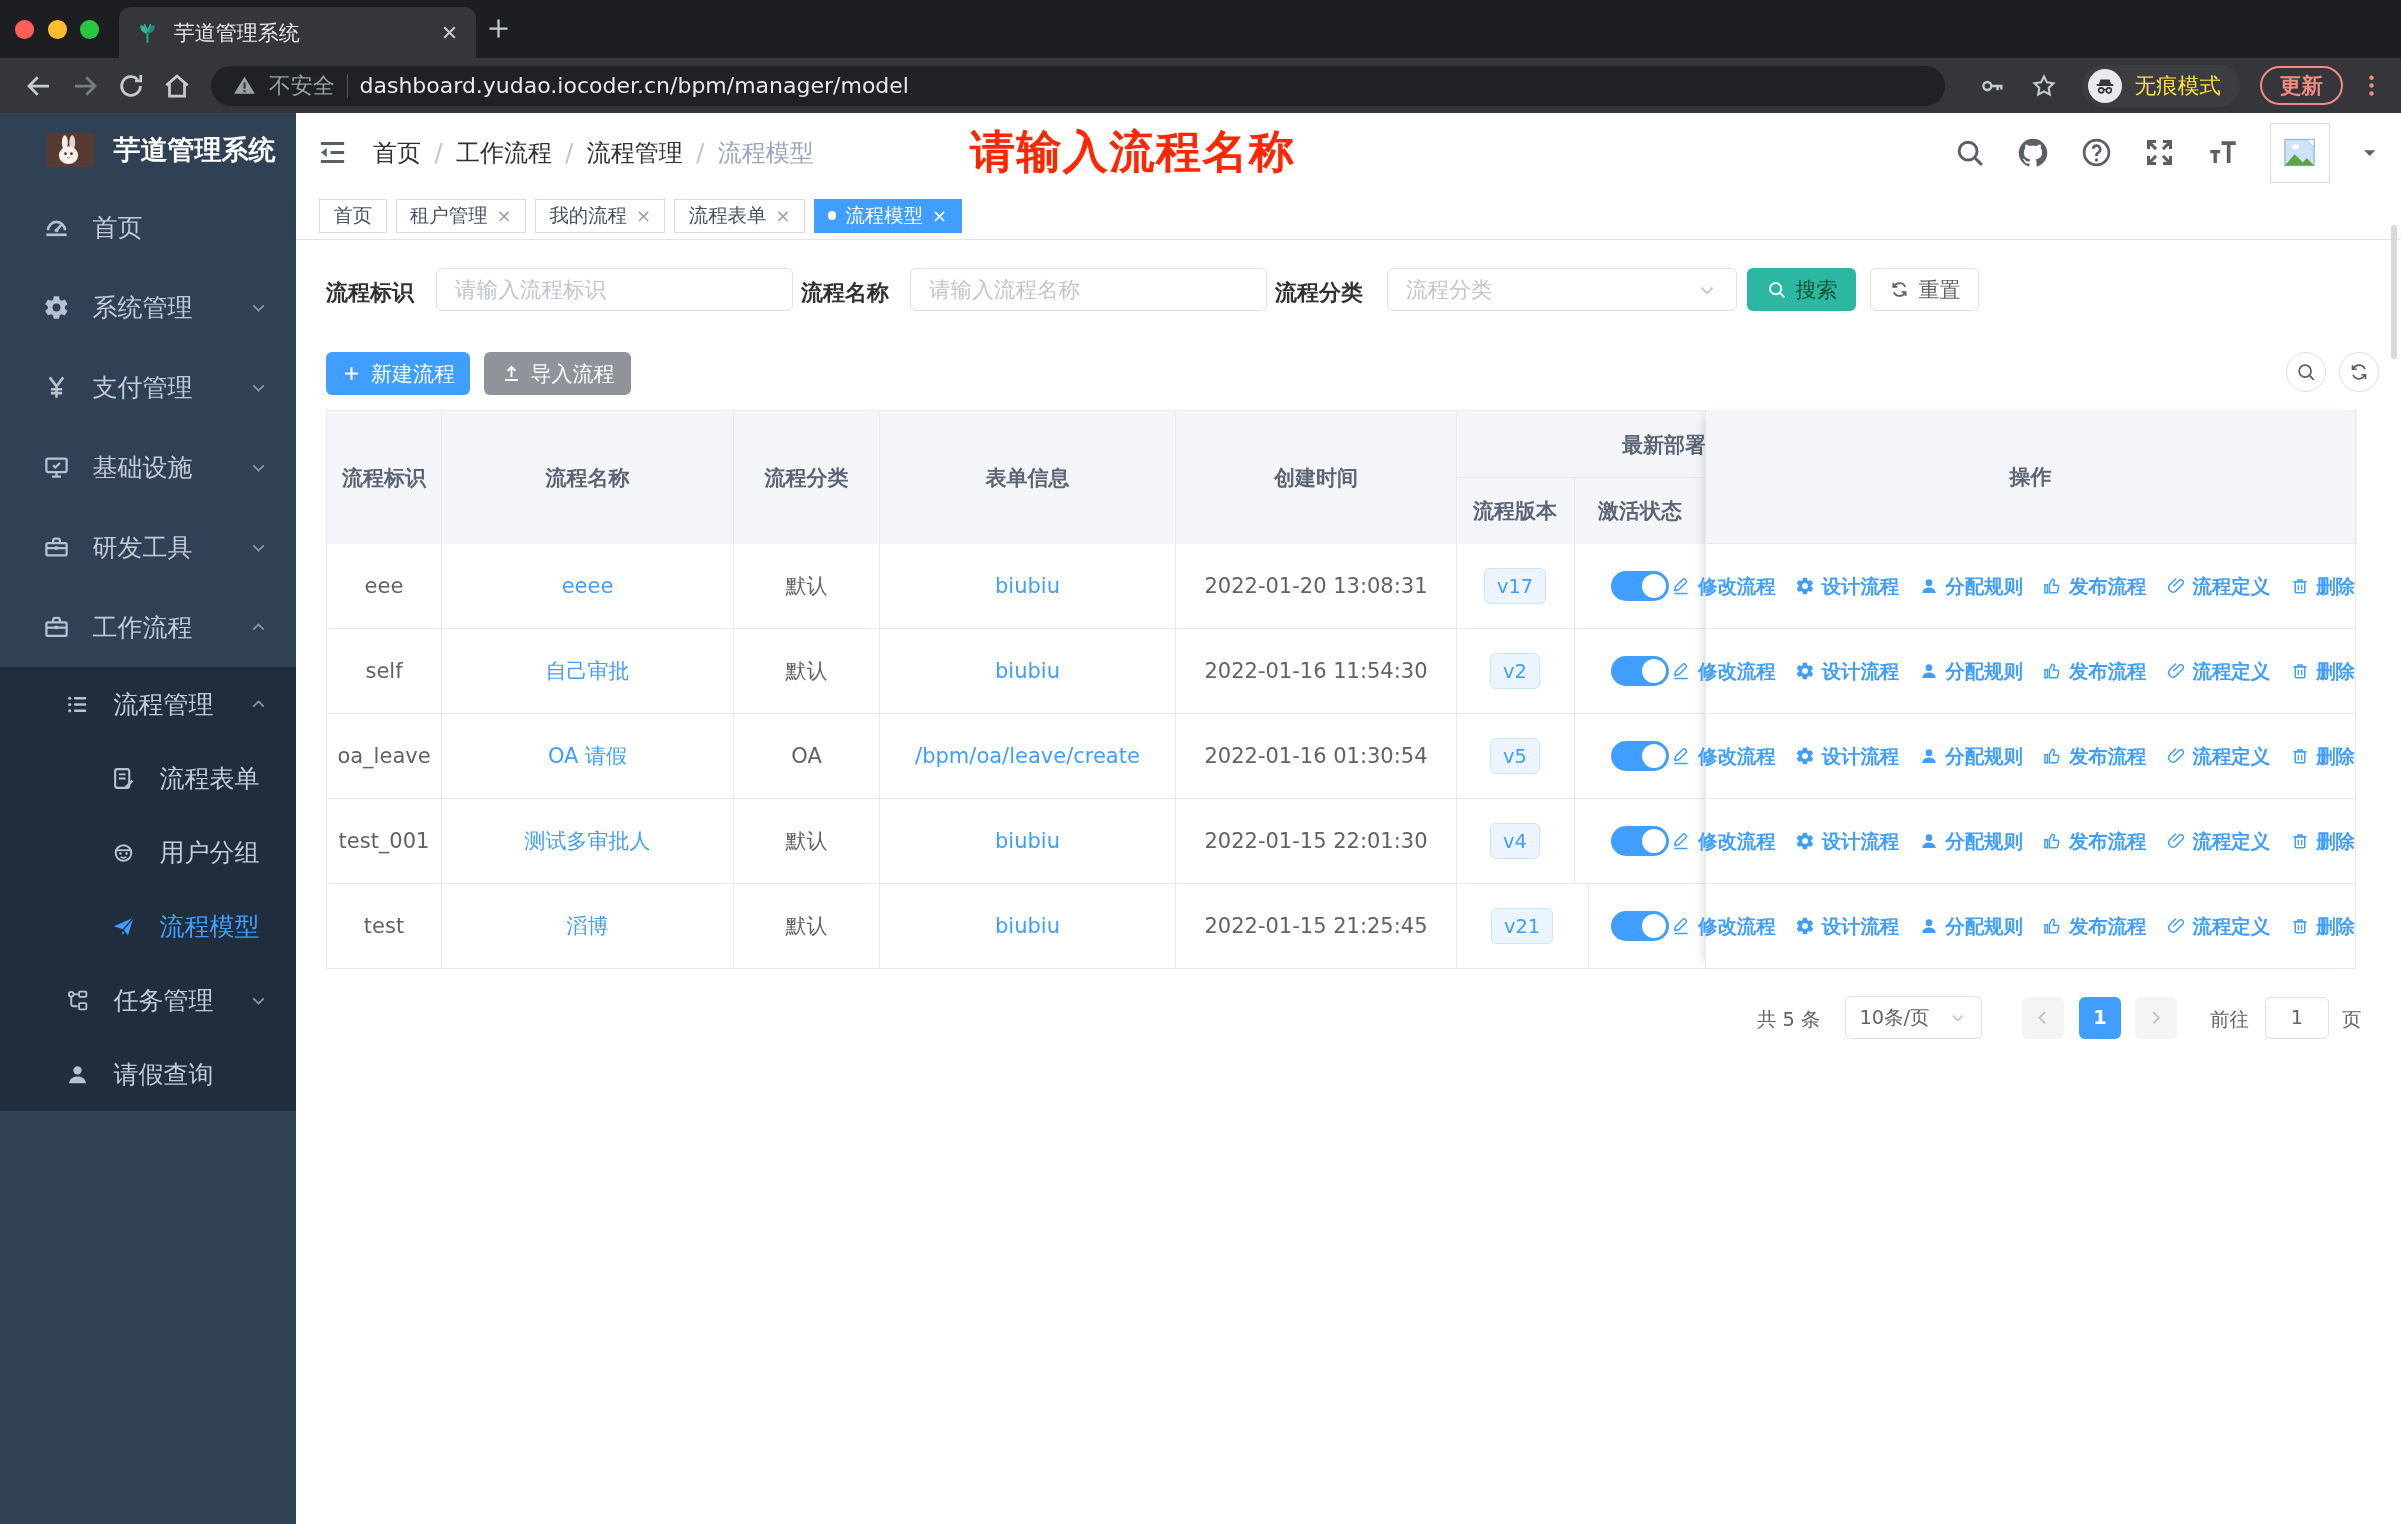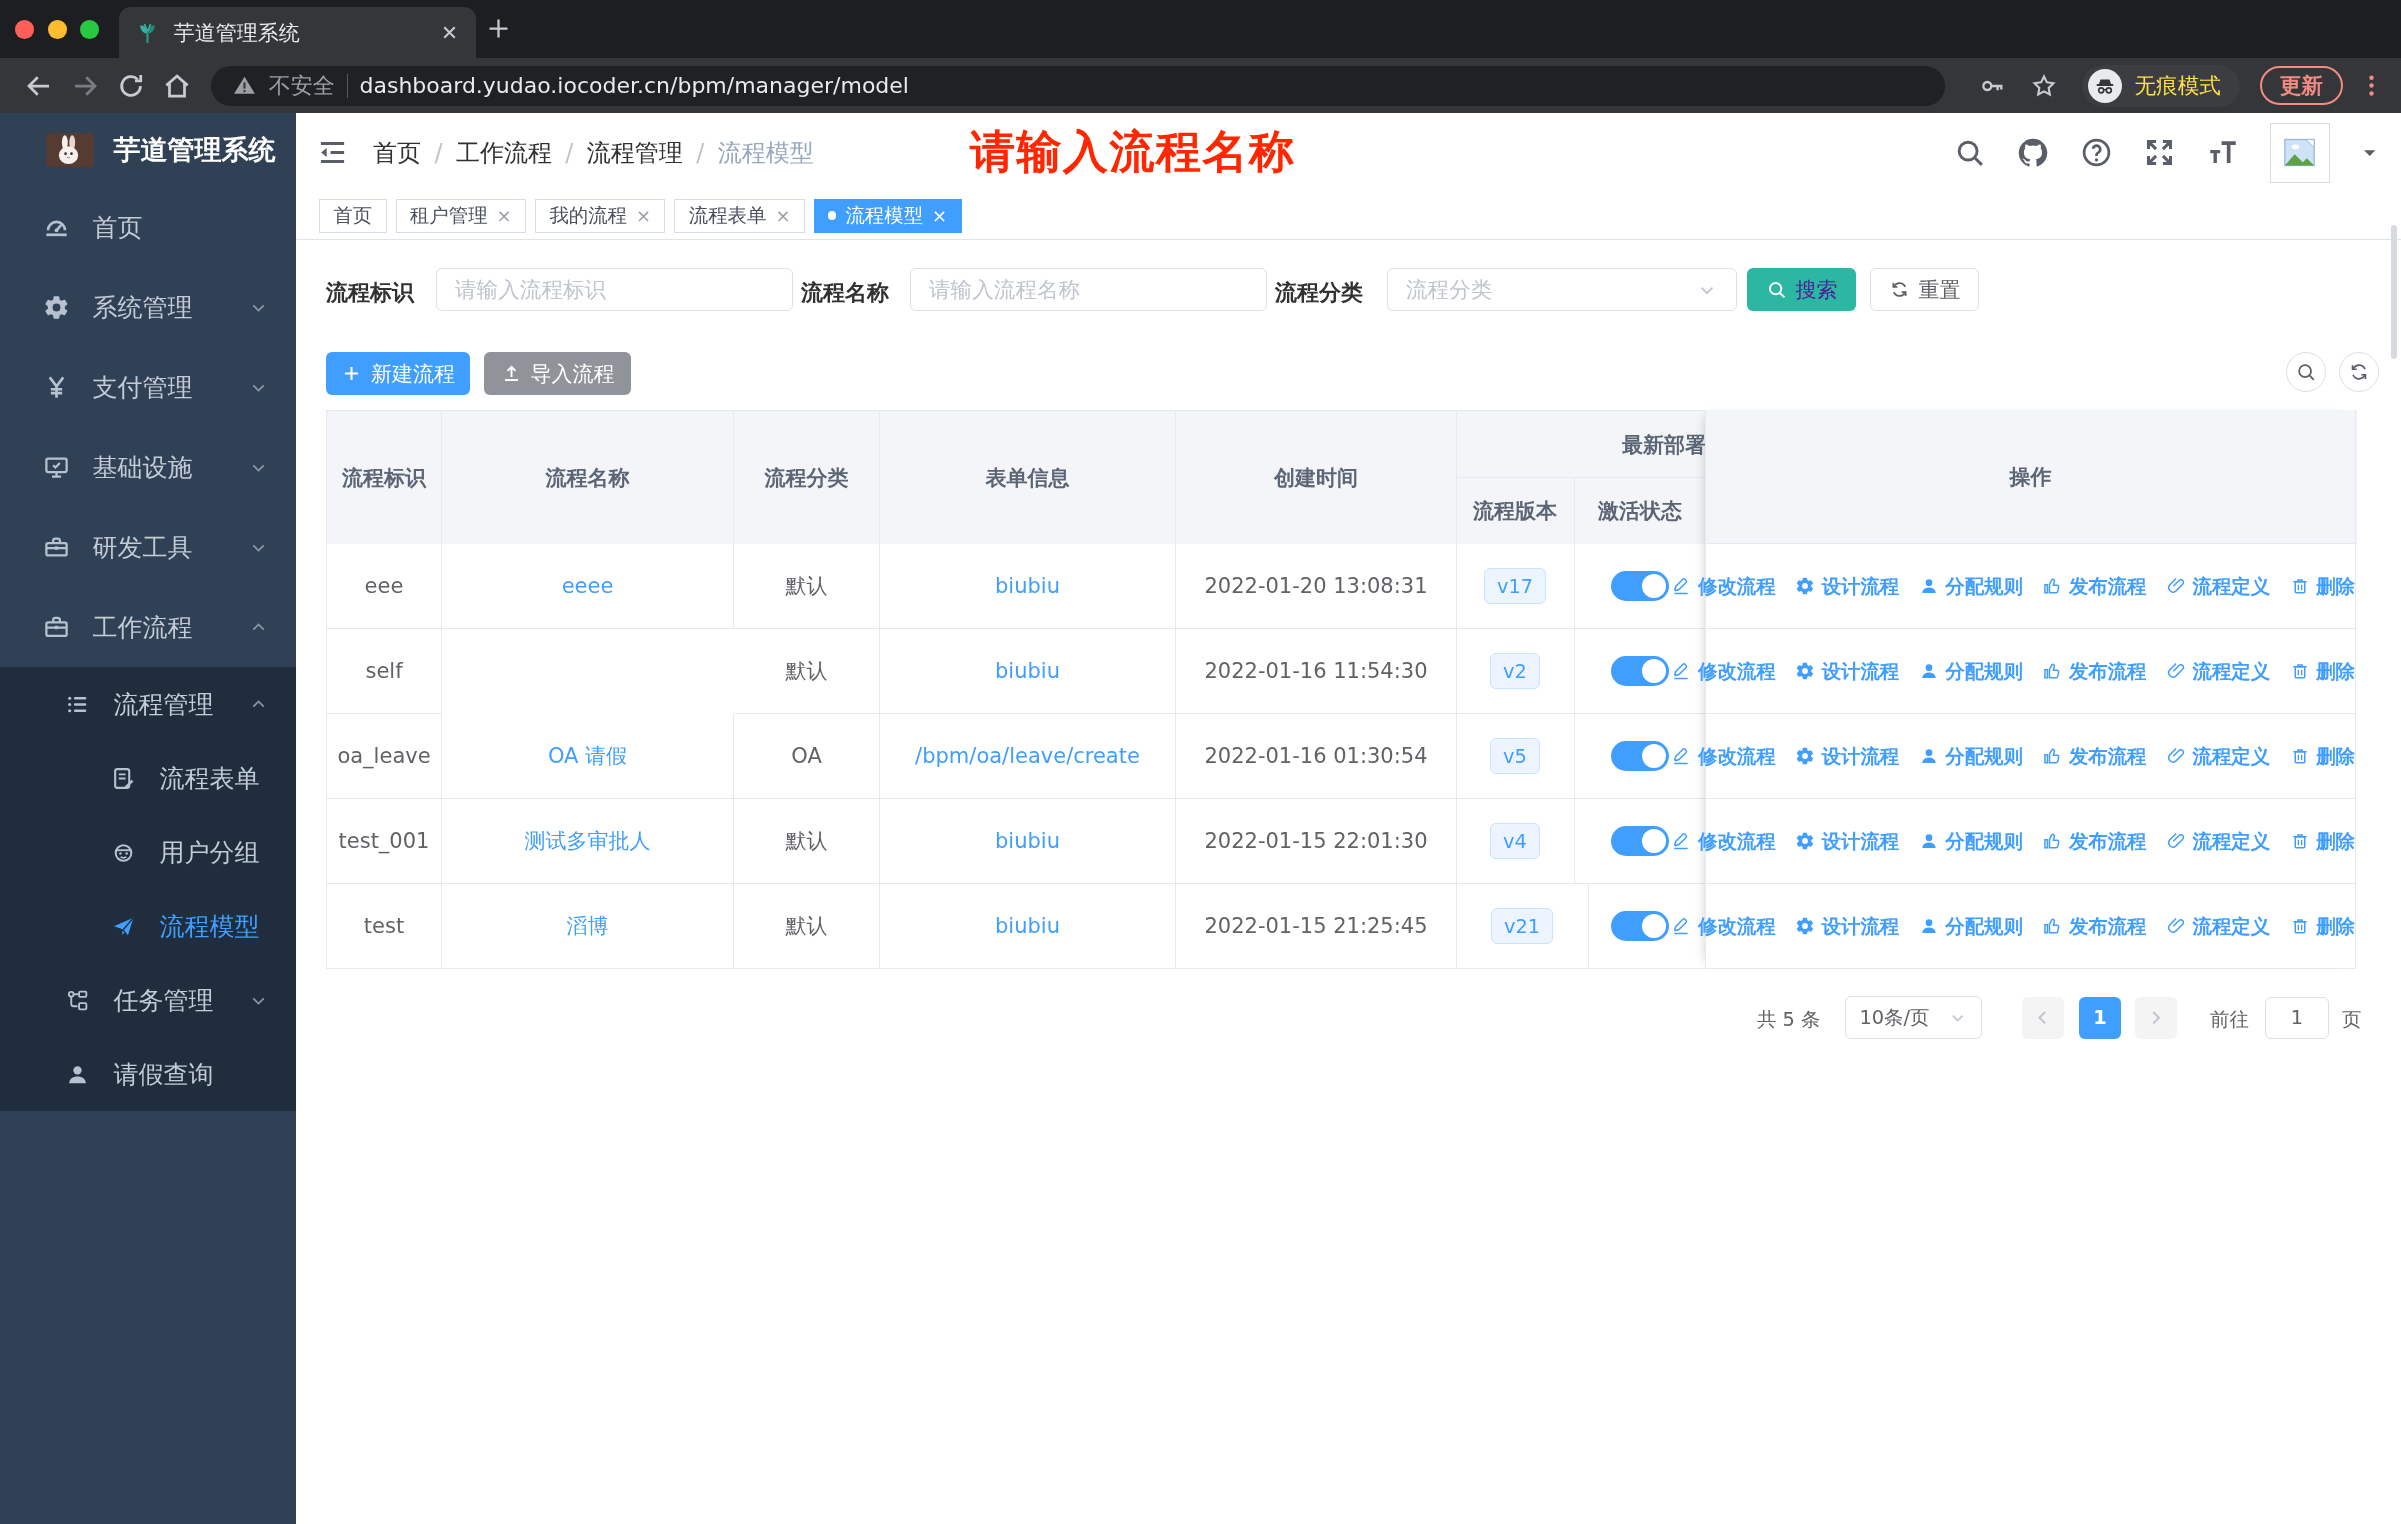--- a/index.html
+++ b/index.html
@@ -77,21 +77,21 @@
   .tag.active .x { color:#fff; }
 
   
   .content { position:absolute; top:127px; left:0; right:0; bottom:0; background:#fff; }
   .f-label { position:absolute; top:38px; font-size:22px; font-weight:600; color:#303133; white-space:nowrap; }
   .f-input { position:absolute; top:28px; height:43px; border:0.7px solid #dcdfe6; border-radius:6px;
     background:#fff; display:flex; align-items:center; padding:0 18px; font-size:21.6px; color:#c0c4cc; }
   .f-input .caret { margin-left:auto; color:#c0c4cc; }
   .btn { position:absolute; height:43px; border-radius:6px; font-size:21px; display:inline-flex;
     align-items:center; justify-content:center; gap:9px; cursor:pointer; white-space:nowrap; }
-  .btn-search { top:28px; left:1451px; width:109px; background:#2cb7a3; color:#4c1d95; }
+  .btn-search { top:28px; left:1451px; width:109px; background:#2cb7a3; color:#14532d; }
   .btn-reset { top:28px; left:1574px; width:109px; background:#fff; border:0.7px solid #dcdfe6; color:#606266; }
   .btn-create { top:112px; left:30px; width:144px; background:#409eff; color:#fff; }
   .btn-import { top:112px; left:188px; width:147px; background:#909399; color:#fff; }
   .circle-btn { position:absolute; top:112px; width:40px; height:40px; border:0.7px solid #dcdfe6;
     border-radius:50%; background:#fff; color:#5a5e66; display:flex; align-items:center; justify-content:center; }
 
   
   .table { position:absolute; left:30px; top:170px; width:2031px; height:558px; font-size:21px; color:#606266; }
   .thead { position:relative; height:134px; background:#f3f5f9; border-top:0.7px solid #e6eaf0; border-left:0.7px solid #e6eaf0; }
   .th { position:absolute; display:flex; align-items:center; justify-content:center; font-weight:700;
@@ -600,20 +600,23 @@
     <div class="td" style="left:849px;width:281px">2022-01-20 13:08:31</div>
     <div class="td" style="left:1129px;width:119px">
                 <span class="vtag">v17</span>
               </div>
     <div class="td" style="left:1248px;width:131px">
                 <span class="tgl"></span>
               </div>
   </div>
             <div class="tr">
     <div class="td" style="left:0px;width:115px">self</div>
+    <div class="td" style="left:115px;width:292px">
+                <span class="lnk">自己审批</span>
+              </div>
     <div class="td" style="left:407px;width:146px">默认</div>
     <div class="td" style="left:553px;width:296px">
                 <span class="lnk">biubiu</span>
               </div>
     <div class="td" style="left:849px;width:281px">2022-01-16 11:54:30</div>
     <div class="td" style="left:1129px;width:119px">
                 <span class="vtag">v2</span>
               </div>
     <div class="td" style="left:1248px;width:131px">
                 <span class="tgl"></span>

